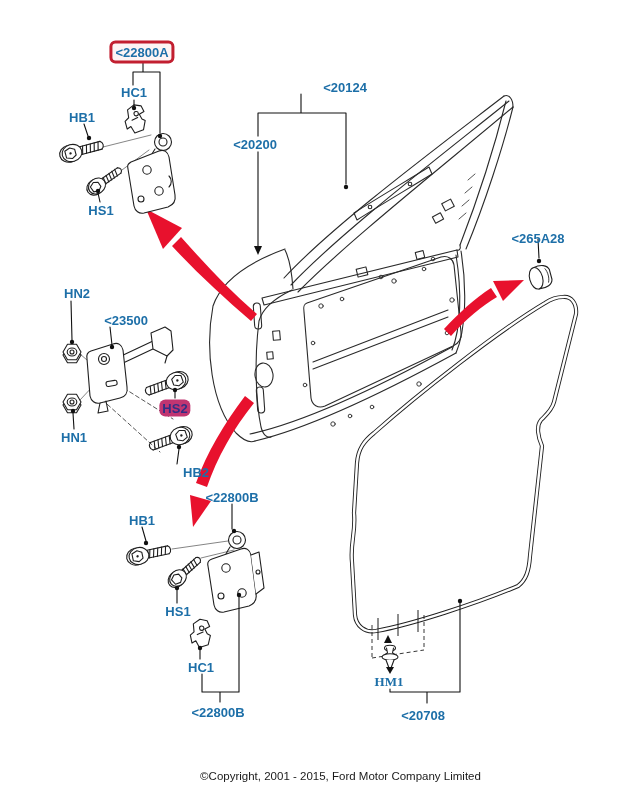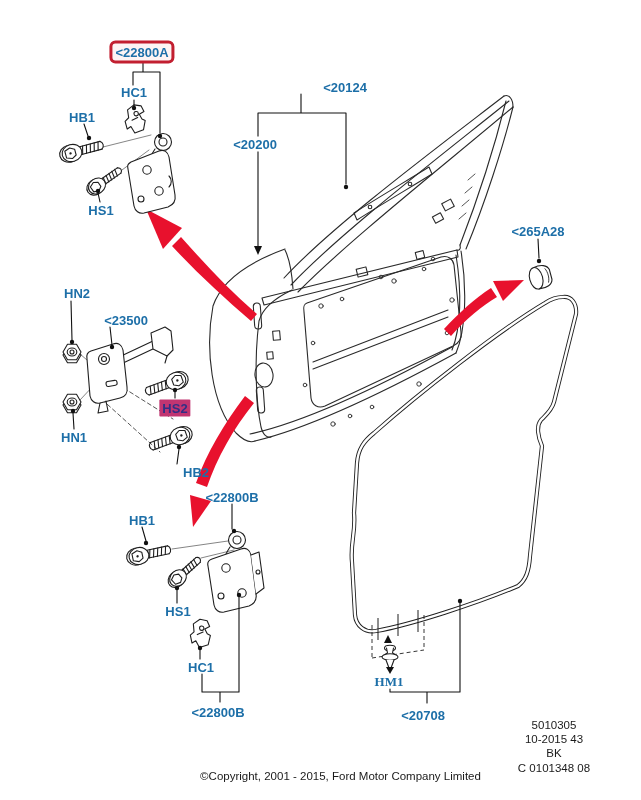--- a/index.html
+++ b/index.html
@@ -256,35 +256,29 @@
     <polygon points="258,255 254,246 262,246"></polygon>
   </g>
 </svg>
 
 <div class="lbl lbl--redbox" style="left:142px;top:52px;border-radius:6px;">&lt;22800A</div>
 <div class="lbl" style="left:134px;top:92px;">HC1</div>
 <div class="lbl" style="left:82px;top:117px;">HB1</div>
 <div class="lbl" style="left:101px;top:210px;">HS1</div>
 <div class="lbl" style="left:297px;top:87px;margin-left:48px;">&lt;20124</div>
 <div class="lbl lbl--online" style="left:255px;top:144px;text-align:right;">&lt;20200</div>
-<div class="lbl" style="left:538px;top:231px;">&lt;265A28</div>
+<div class="lbl" style="left:538px;top:238px;">&lt;265A28</div>
 <div class="lbl" style="left:71px;top:293px;padding-left:12px;">HN2</div>
 <div class="lbl" style="left:126px;top:320px;">&lt;23500</div>
 <div class="lbl" style="left:74px;top:437px;text-align:right;">HN1</div>
-<div class="lbl lbl--mag" style="left:175px;top:408px;">HS2</div>
+<div class="lbl lbl--mag" style="left:175px;top:408px;border-radius:6px;">HS2</div>
 <div class="lbl" style="left:176px;top:472px;padding-left:40px;">HB2</div>
 <div class="lbl" style="left:232px;top:497px;">&lt;22800B</div>
 <div class="lbl" style="left:142px;top:520px;">HB1</div>
 <div class="lbl" style="left:178px;top:611px;">HS1</div>
 <div class="lbl" style="left:201px;top:667px;">HC1</div>
 <div class="lbl" style="left:218px;top:712px;">&lt;22800B</div>
 <div class="lbl" style="left:389px;top:681px;font-family:Liberation Serif, serif;">HM1</div>
 <div class="lbl" style="left:423px;top:715px;">&lt;20708</div>
 
-<div class="fig-block">
-  <div>5010305</div>
-  <div>10-2015 43</div>
-  <div>BK</div>
-  <div>C 0101348 08</div>
+<div class="copyright">©Copyright, 2001 - 2015, Ford Motor Company Limited</div>
+
 </div>
-<div class="copyright">©Copyright, 2001 - 2015, Ford Motor Company Limited</div>
-
-</div>
 
 </body></html>

